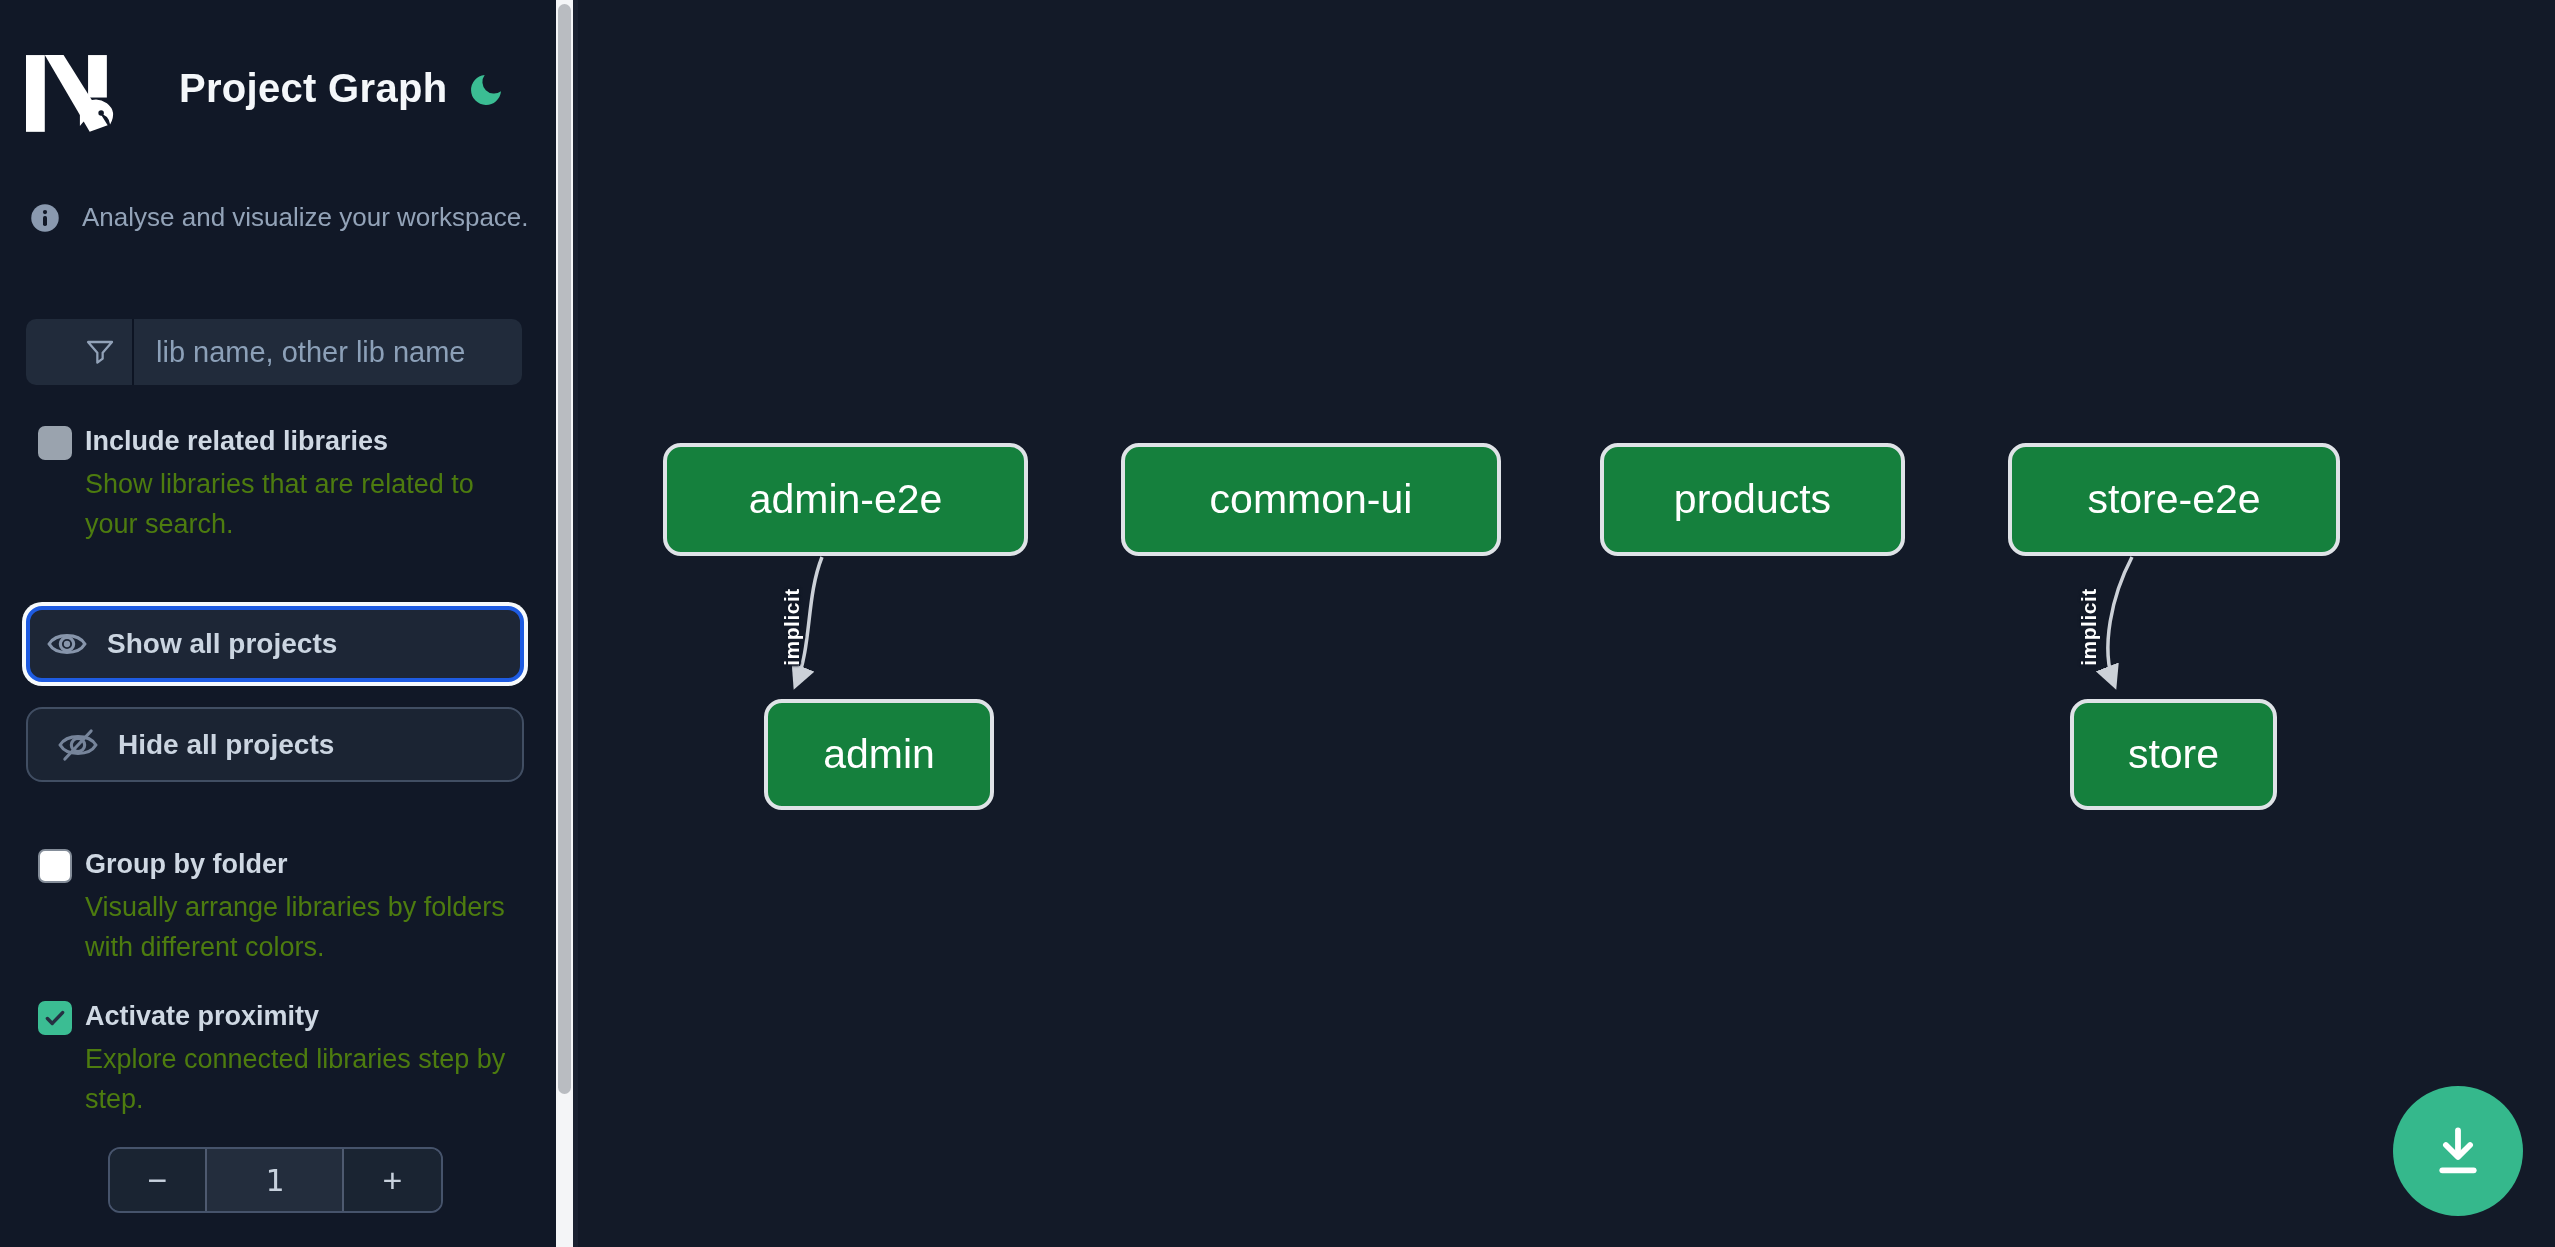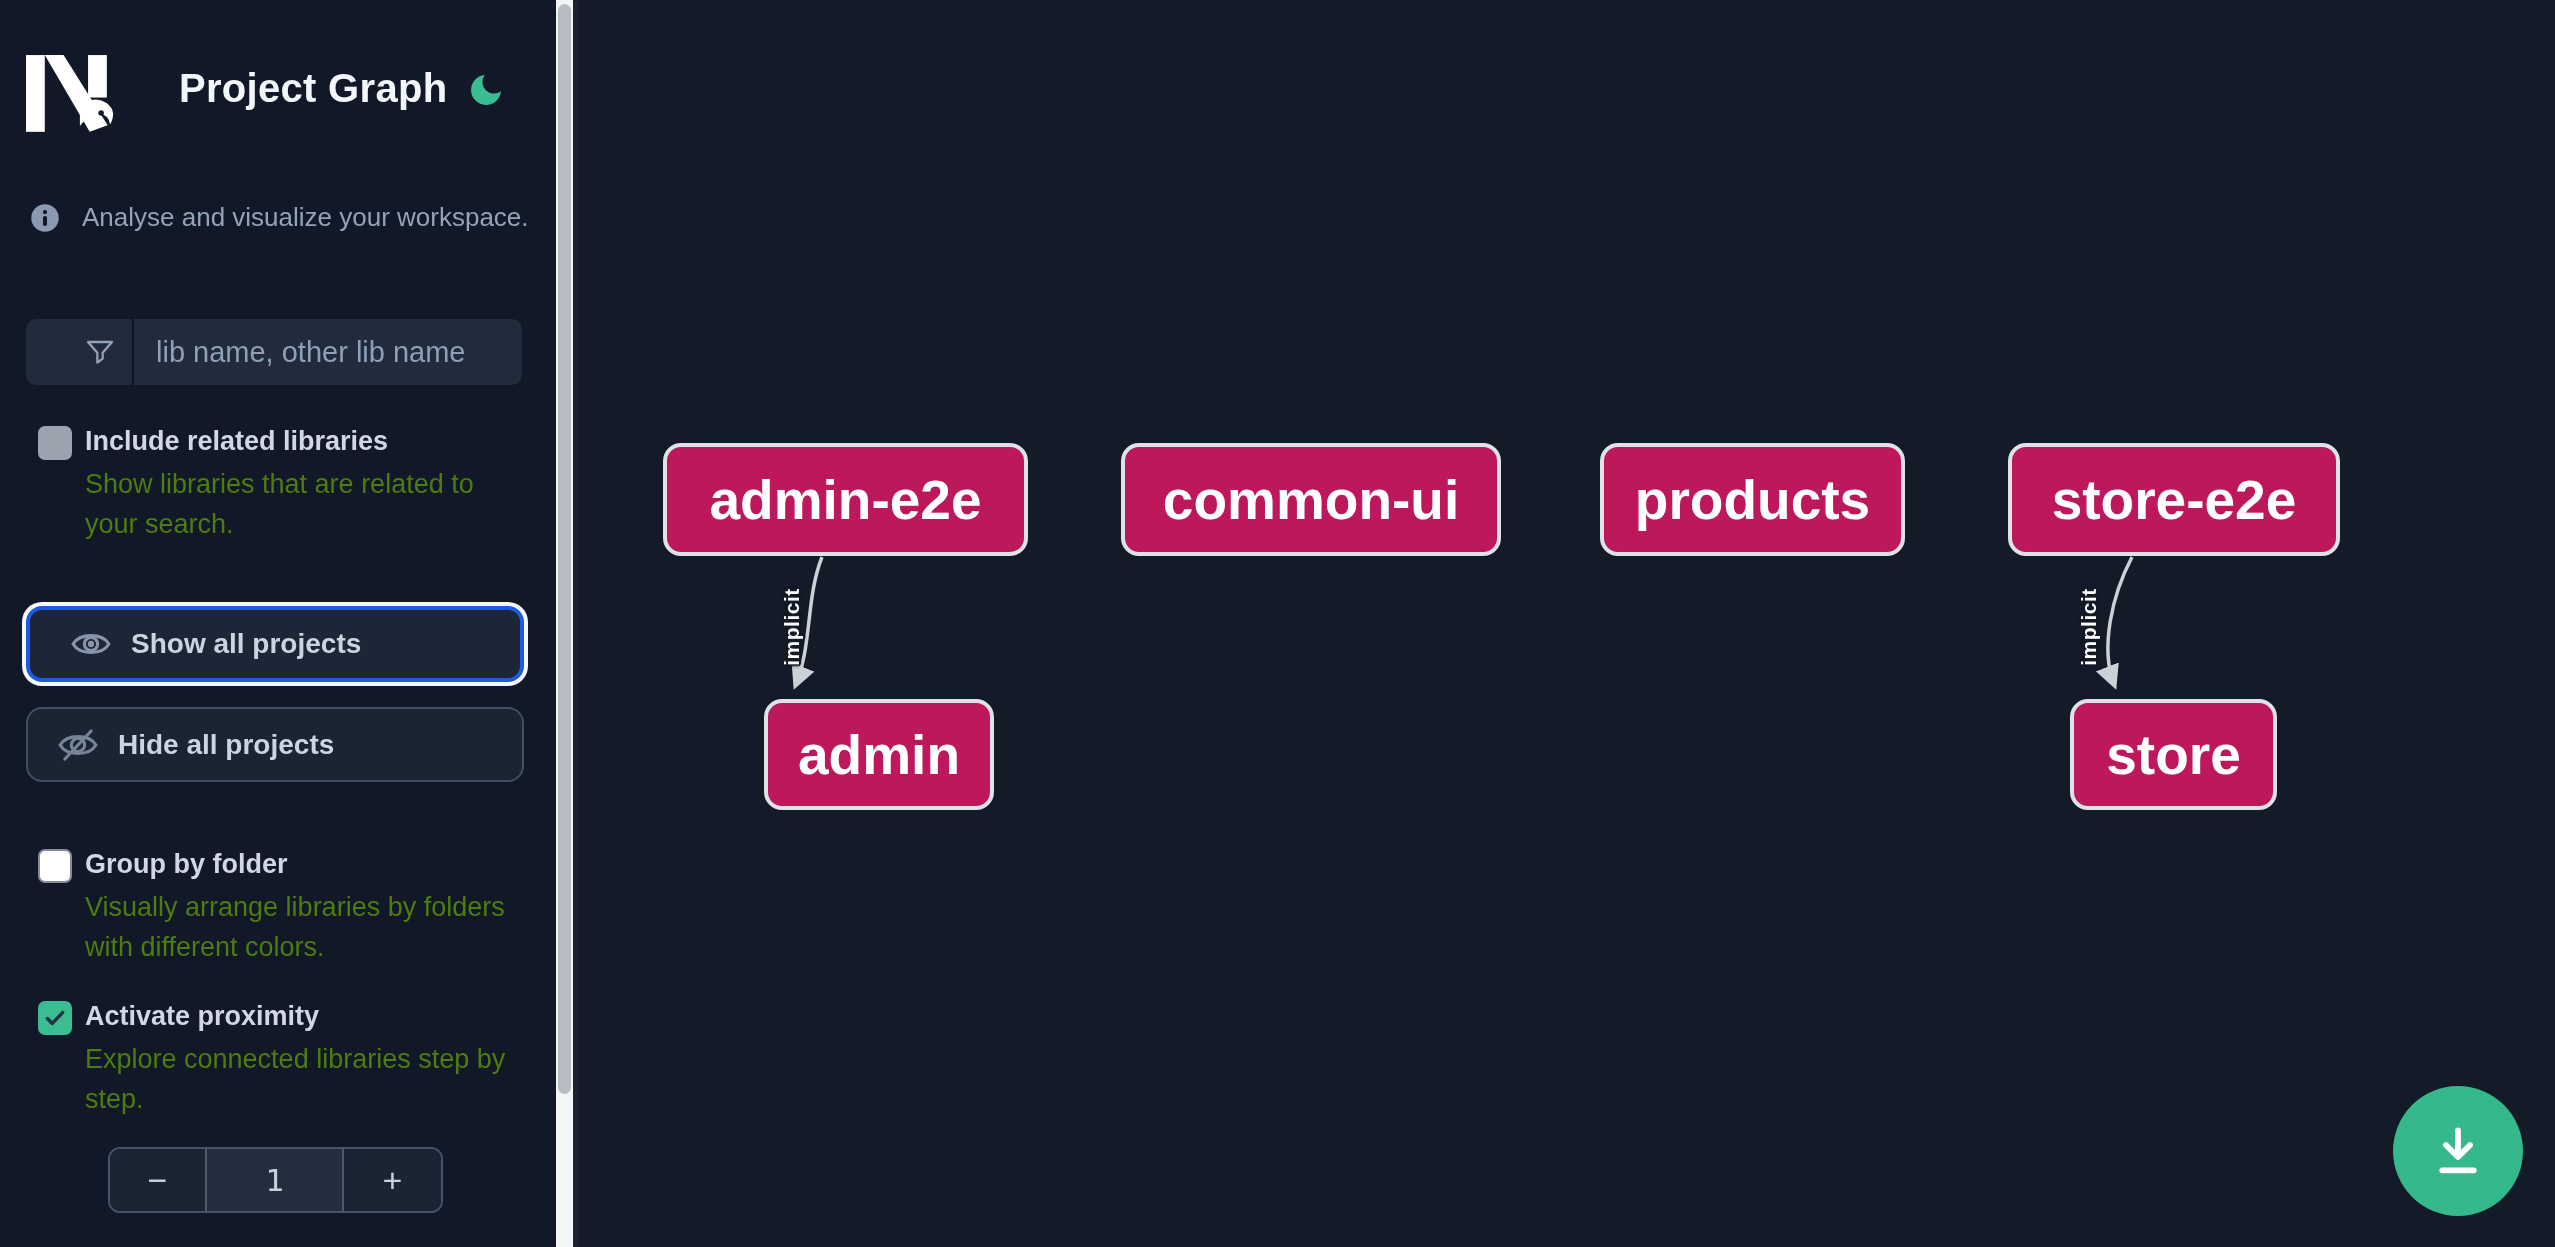--- a/index.html
+++ b/index.html
@@ -27,37 +27,37 @@
   .opt-row { position:absolute; left:38px; width:500px; display:flex; align-items:flex-start; gap:13px; }
   .checkbox { width:34px; height:34px; border-radius:7px; flex:0 0 auto; margin-top:2px; background:#ffffff; border:2px solid #848d99; display:flex; align-items:center; justify-content:center; cursor:pointer; }
   .checkbox.disabled { background:#9aa3ae; border:none; }
   .checkbox .check { display:none; width:26px; height:26px; }
   .checkbox.checked { background:#3bbd93; border:none; }
   .checkbox.checked .check { display:block; }
   .opt-label { font-size:27px; font-weight:700; color:#cfd8e3; line-height:34px; }
   .opt-desc { margin-top:6px; font-size:27px; color:#4d7c0f; line-height:40px; max-width:440px; }
 
   .side-btn { position:absolute; left:26px; width:498px; height:75px; display:flex; align-items:center; gap:19px; padding-left:29px; background:#1b2433; border:2px solid #414e63; border-radius:16px; color:#cbd5e1; font-size:28px; font-weight:600; font-family:"Liberation Sans",sans-serif; cursor:pointer; text-align:left; }
-  .side-btn.focused { height:76px; background:#1d2636; border:4px solid #1e5be1; box-shadow:0 0 0 4px #f7fafc; padding-left:40px; }
+  .side-btn.focused { height:76px; background:#1d2636; border:4px solid #1e5be1; box-shadow:0 0 0 4px #f7fafc; padding-left:16px; }
   .btn-ic { width:42px; height:42px; flex:0 0 auto; }
 
   .stepper { position:absolute; left:108px; top:1147px; width:335px; height:66px; display:flex; border:2px solid #46536b; border-radius:12px; overflow:hidden; }
   .stepper .seg { display:flex; align-items:center; justify-content:center; color:#c7d1dd; cursor:pointer; }
   .seg.minus { width:95px; background:#1a2432; font-size:34px; }
   .seg.value { flex:1; background:#232d3d; border-left:2px solid #4e5a70; border-right:2px solid #4e5a70; font-size:31px; font-family:"DejaVu Sans Mono", monospace; cursor:default; }
   .seg.plus { width:97px; background:#1a2432; font-size:34px; }
 
   
   .sb-track { position:absolute; left:556px; top:0; width:17px; height:1247px; background:#f4f5f7; }
   .sb-thumb { position:absolute; left:2px; top:4px; width:13px; height:1090px; background:#b9bcc1; border-radius:7px; }
   .canvas-gap { position:absolute; left:573px; top:0; width:5px; height:1247px; background:#1a2130; }
 
   
   .canvas { position:absolute; left:578px; top:0; width:1977px; height:1247px; background:#131a28; }
-  .node { position:absolute; display:flex; align-items:center; justify-content:center; background:#be185d; border:4px solid #dfe3e7; border-radius:18px; color:#ffffff; font-size:55px; white-space:nowrap; cursor:pointer;font-weight:bold; }
+  .node { position:absolute; display:flex; align-items:center; justify-content:center; background:#15803d; border:4px solid #dfe3e7; border-radius:18px; color:#ffffff; font-size:41px; white-space:nowrap; cursor:pointer; }
   .edges { position:absolute; left:0; top:0; width:2555px; height:1247px; pointer-events:none; }
   .edge-label { position:absolute; transform:translate(-50%,-50%) rotate(-90deg); color:#ffffff; font-size:21px; font-weight:700; letter-spacing:0.5px;
     text-shadow:-2px 0 2px #141b29, 2px 0 2px #141b29, 0 -2px 2px #141b29, 0 2px 2px #141b29, -1px -1px #141b29, 1px 1px #141b29; }
 
   .fab { position:absolute; left:2393px; top:1086px; width:130px; height:130px; border-radius:50%; background:#35b88c; border:none; display:flex; align-items:center; justify-content:center; cursor:pointer; }
   .fab svg { width:58px; height:58px; }
 </style>
 </head>
 <body>
 

